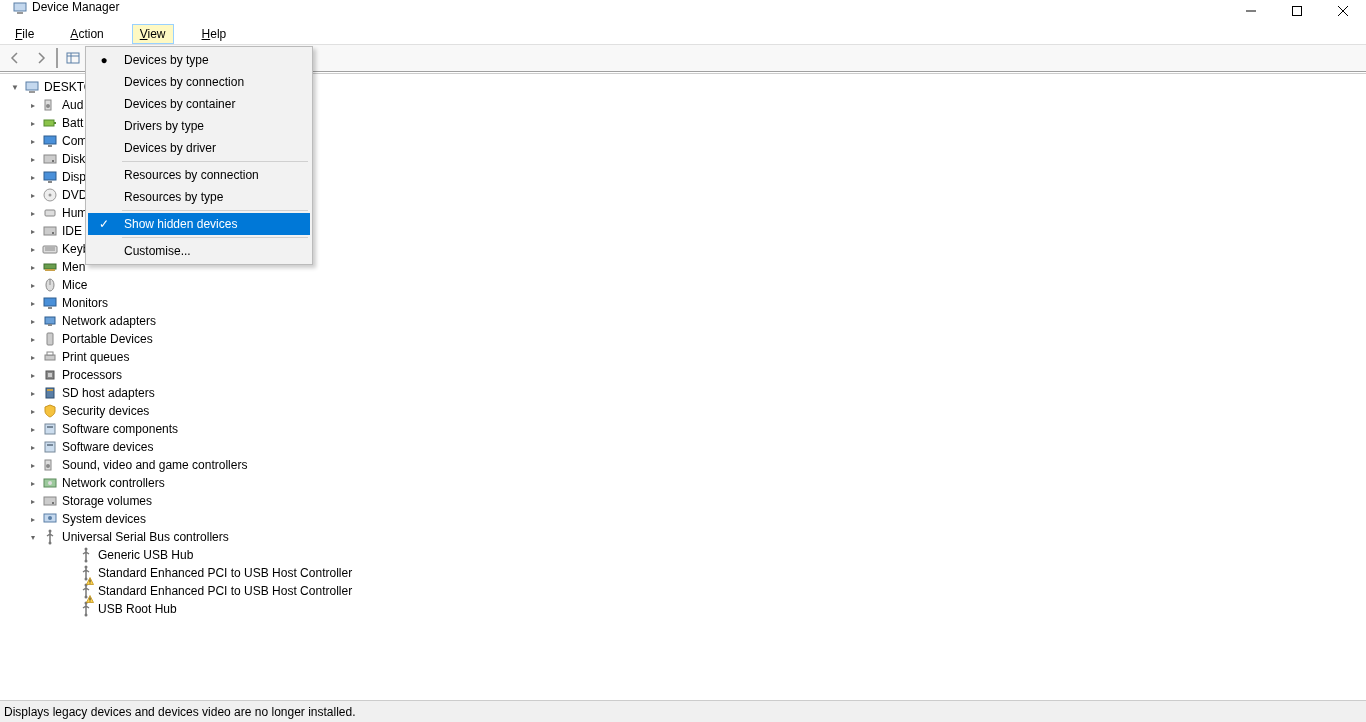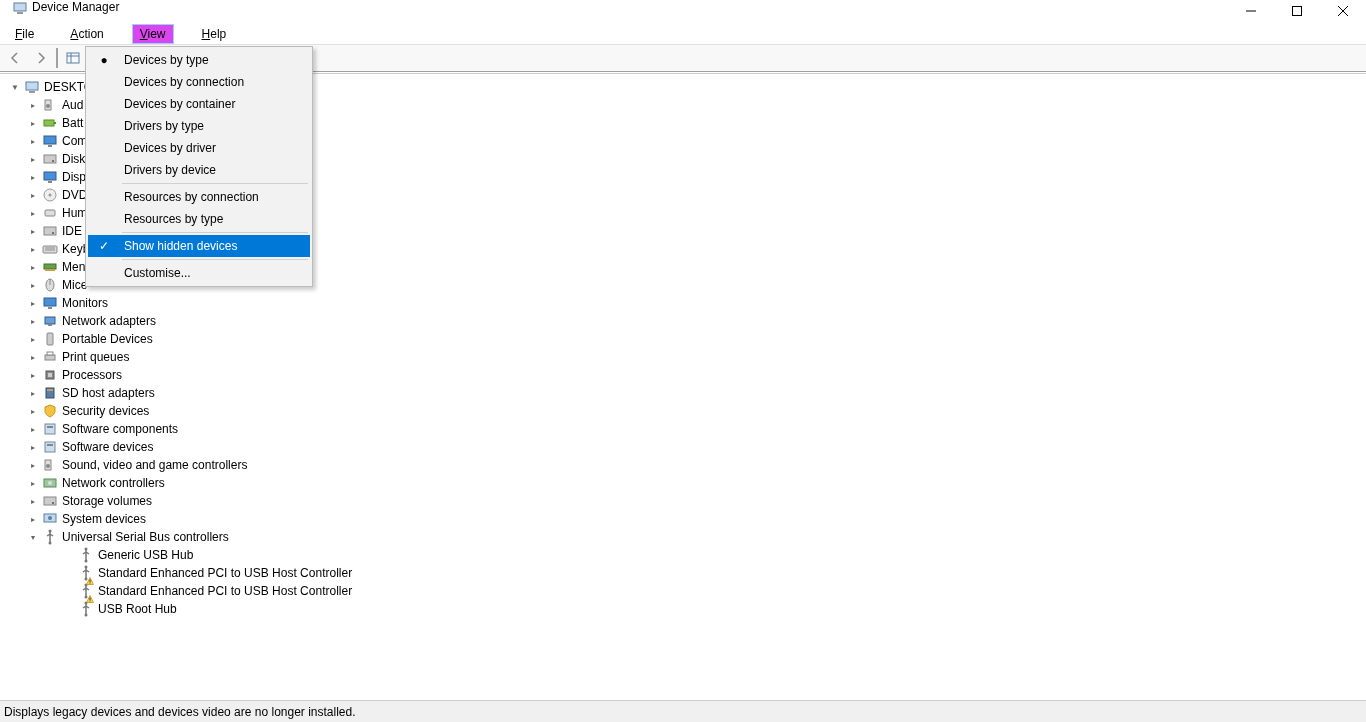--- a/index.html
+++ b/index.html
@@ -8,21 +8,21 @@
 
 .title-bar { height: 22px; display: flex; align-items: flex-start; padding-left: 12px; border-bottom: 0 solid #ccc; }
 .title-bar .app-icon { width: 16px; height: 16px; margin-right: 4px; }
 .title-bar .title { flex: 1; }
 .win-controls { display: flex; }
 .win-btn { width: 46px; height: 22px; display: flex; align-items: center; justify-content: center; }
 
 
 .menu-bar { height: 22px; display: flex; align-items: flex-end; padding-left: 7px; border-bottom: 0; gap: 20px; }
 .menu-item { padding: 3px 8px; display: flex; align-items: center; }
-.menu-item.active { background: #d946ef; border: 1px solid #99d1ff; padding: 2px 7px; }
+.menu-item.active { background: #fef9c3; border: 1px solid #99d1ff; padding: 2px 7px; }
 .menu-item u { text-decoration: underline; }
 
 
 .toolbar { height: 28px; border-top: 1px solid #e0e0e0; border-bottom: 1px solid #a0a0a0; background: #f8f8f8; display: flex; align-items: center; padding: 0 4px; gap: 4px; }
 .tool-btn { width: 22px; height: 22px; display: flex; align-items: center; justify-content: center; border: 1px solid transparent; }
 .tool-btn.sep { width: 1px; background: #a0a0a0; height: 20px; }
 .tool-btn svg { display: block; }
 
 
 .content { position: absolute; top: 73px; bottom: 22px; left: 0; right: 0; border-top: 1px solid #ccc; background: #fff; overflow: hidden; }
@@ -434,23 +434,20 @@
     </div>
   <div class="dd-item">
       <span>Devices by container</span>
     </div>
   <div class="dd-item">
       <span>Drivers by type</span>
     </div>
   <div class="dd-item">
       <span>Devices by driver</span>
     </div>
-  <div class="dd-item">
-      <span>Drivers by device</span>
-    </div>
   <div class="dd-sep"></div>
   <div class="dd-item">
       <span>Resources by connection</span>
     </div>
   <div class="dd-item">
       <span>Resources by type</span>
     </div>
   <div class="dd-sep"></div>
   <div class="dd-item highlighted">
       <span class="dd-mark">✓</span>

